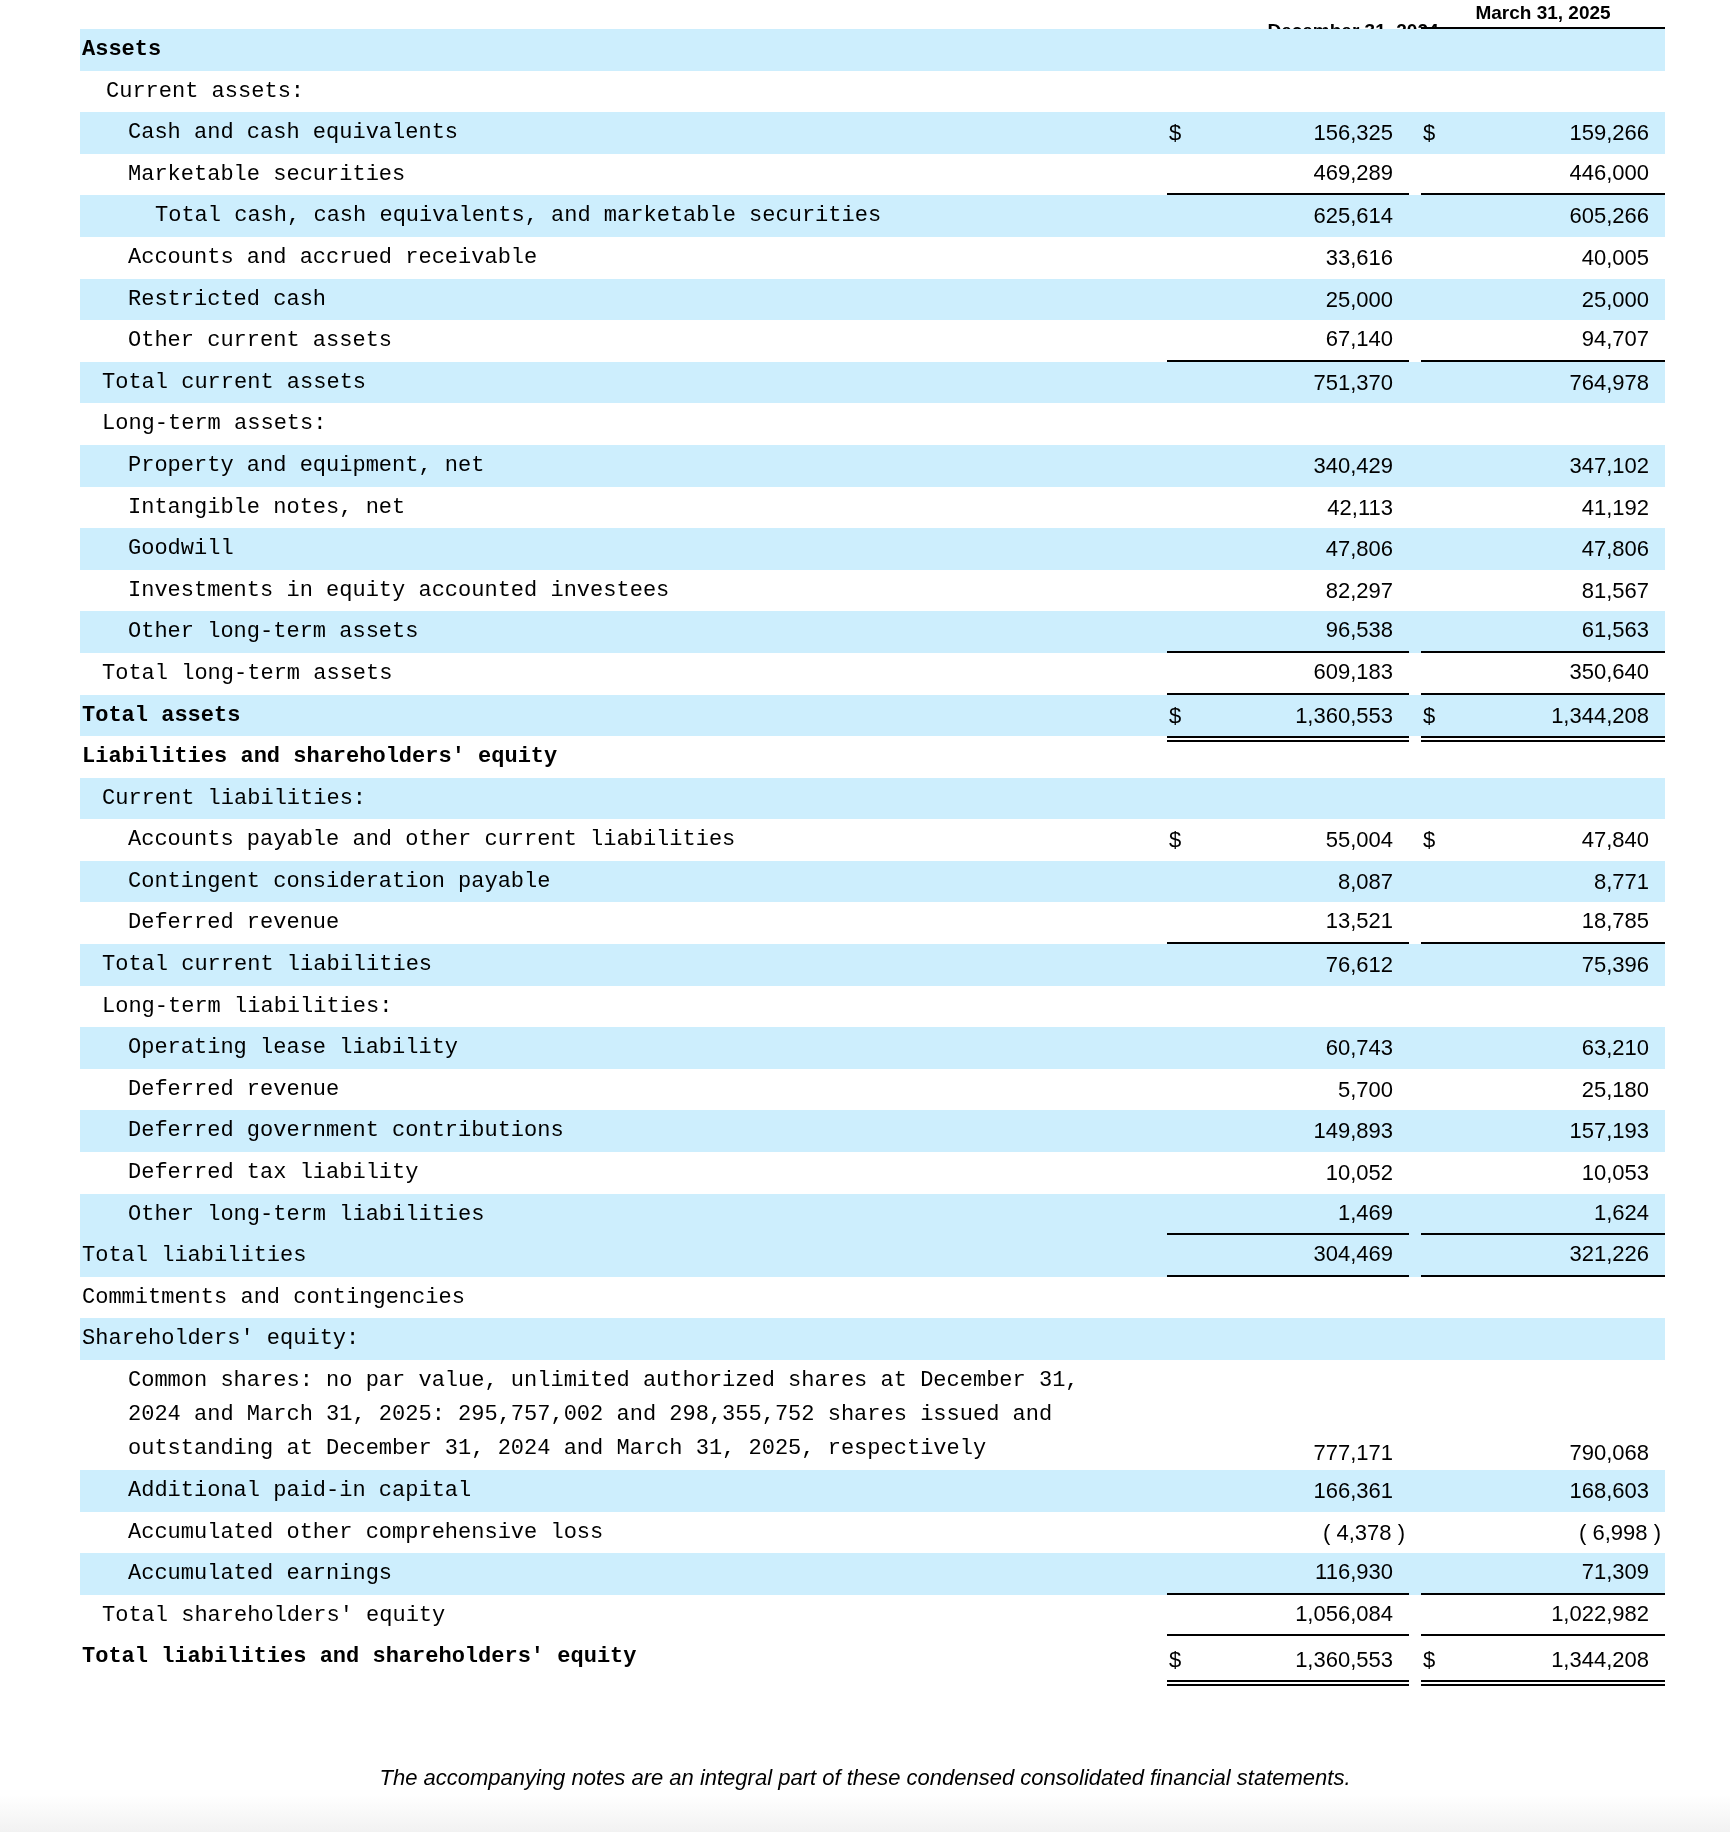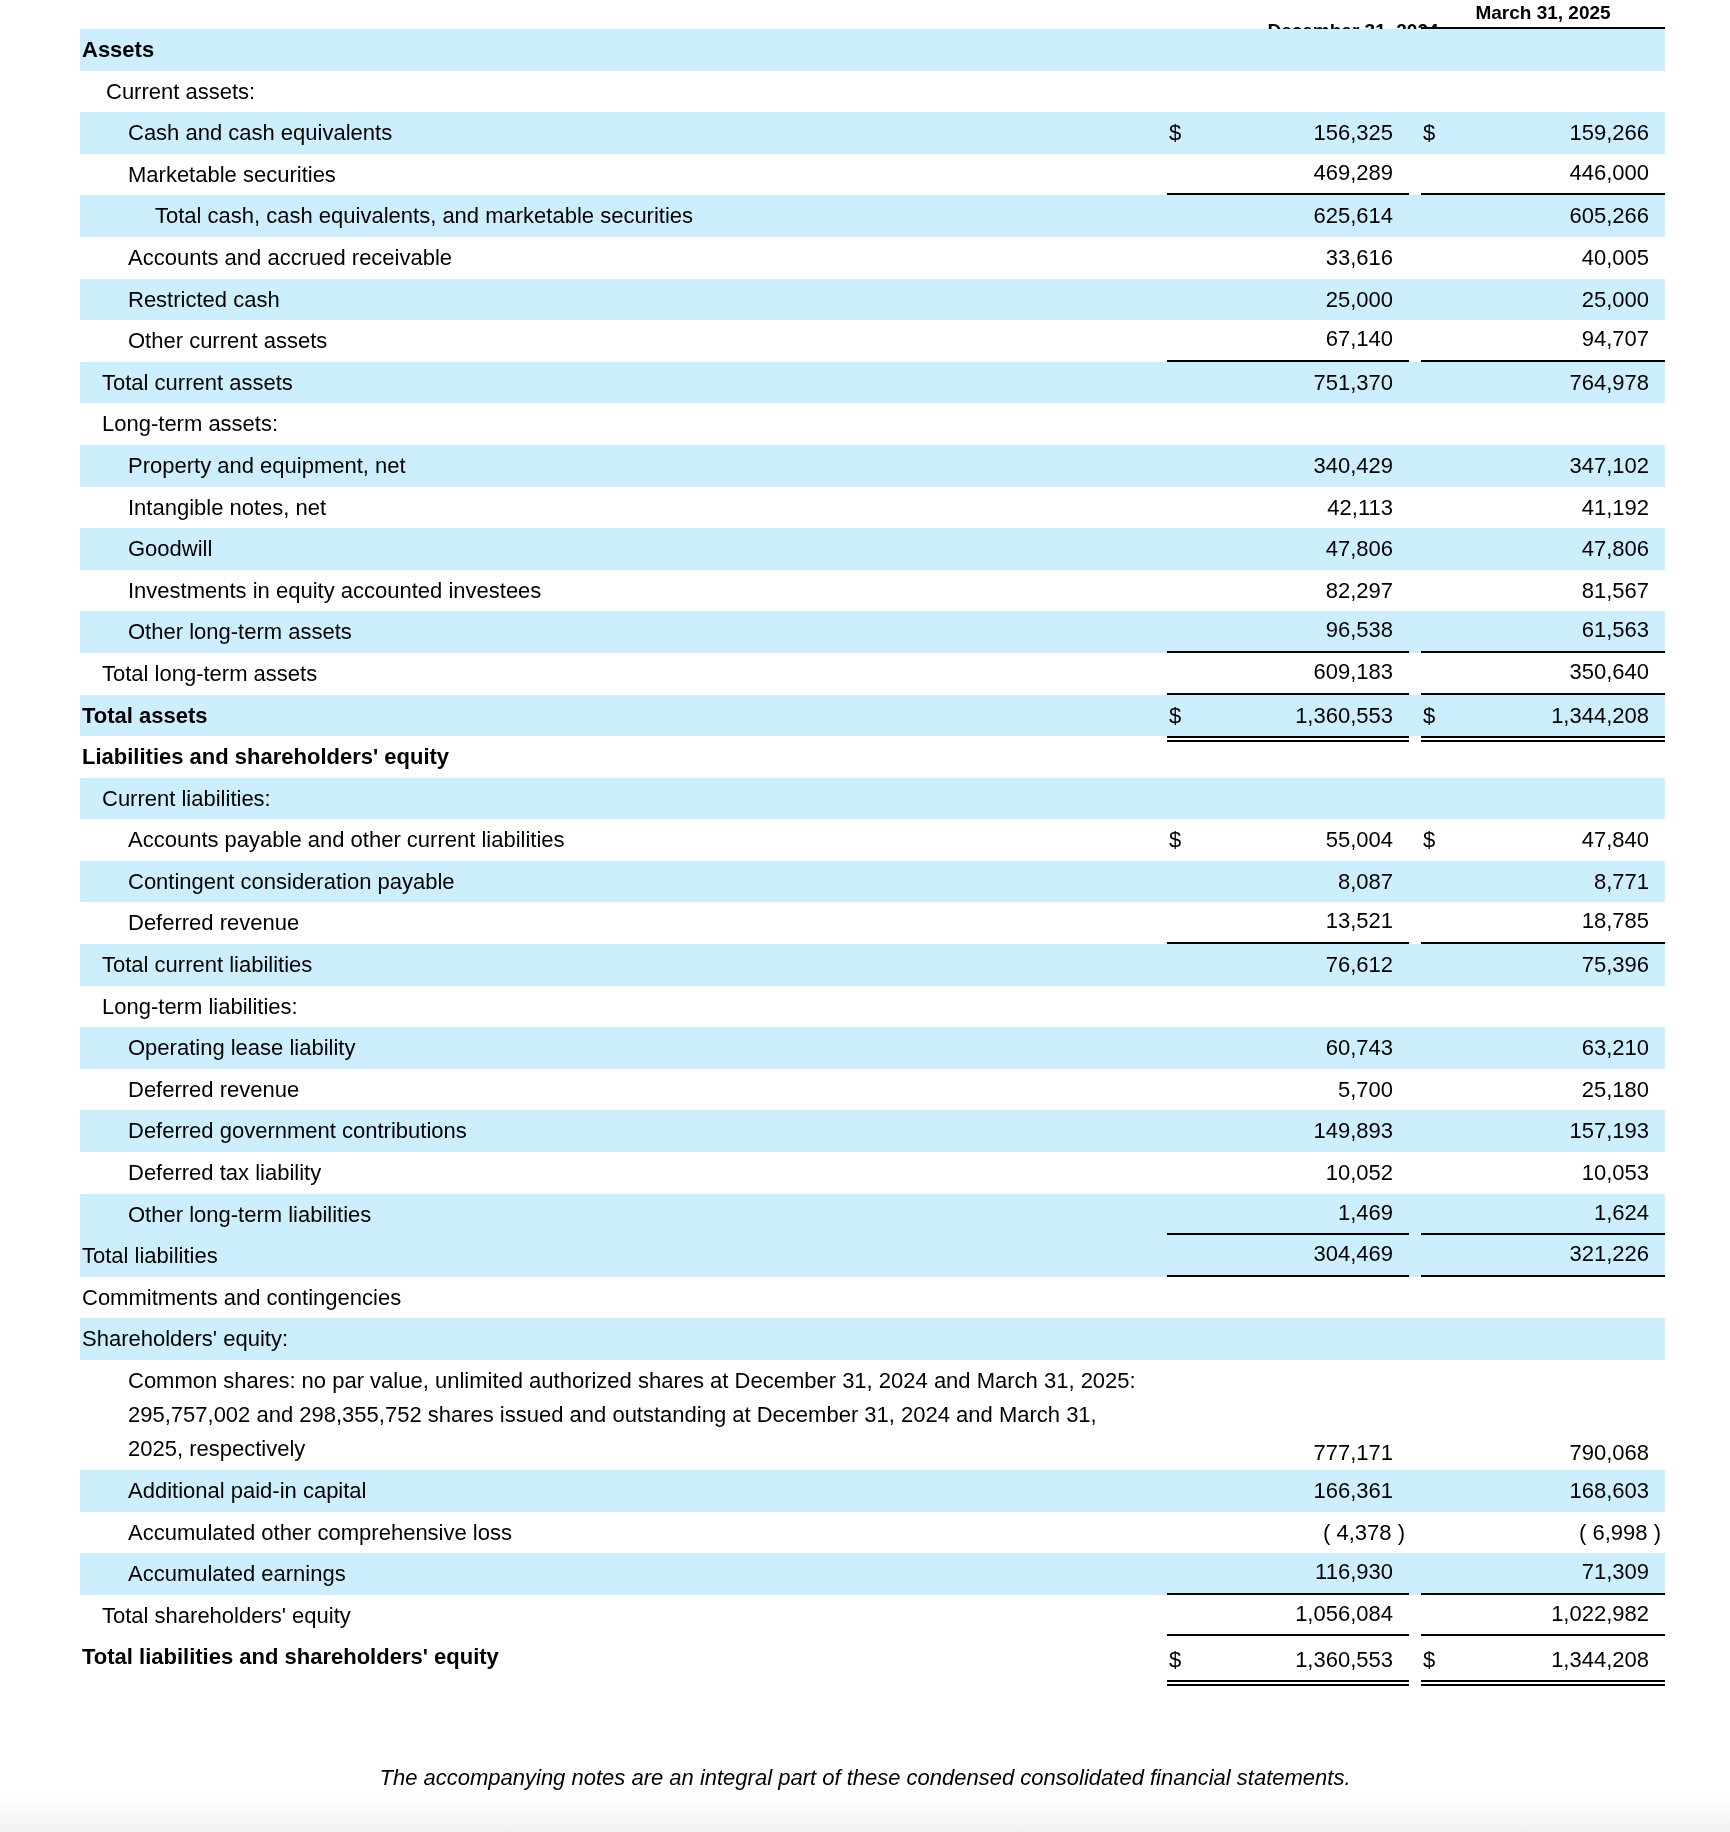--- a/index.html
+++ b/index.html
@@ -15,21 +15,21 @@
   .hdr { position: relative; height: 29px; }
   .hdr .col {
     position: absolute; top: 0; height: 27px; font-weight: bold; font-size: 19px;
     text-align: center; line-height: 25px; border-bottom: 2px solid #000;
   }
   .hdr .c1 { left: 1152px; width: 242px; margin-top: 18px; }
   .hdr .c2 { left: 1341px; width: 244px; }
 
   .row { position: relative; height: 41.6px; font-size: 22px; }
   .row.shade { background: #cdeefd; }
-  .row .lbl { position: absolute; top: 0; line-height: 41.6px; white-space: nowrap; }
+  .row .lbl { position: absolute; top: 0; line-height: 41.6px; white-space: nowrap; font-family: Liberation Mono, monospace; }
   .row.bold .lbl { font-weight: bold; }
   .i0 { left: 2px; } .i1 { left: 26px; } .i1b { left: 22px; } .i2 { left: 48px; } .i3 { left: 75px; }
 
   .cell { position: absolute; top: 0; height: 100%; }
   .cell.c1 { left: 1087px; width: 242px; }
   .cell.c2 { left: 1341px; width: 244px; }
   .cell .dollar { position: absolute; left: 2px; bottom: 0; line-height: 41.6px; }
   .cell .num { position: absolute; right: 16px; bottom: 0; line-height: 41.6px; }
   .cell .num.neg { right: 4px; }
   .cell.ul-bot { border-bottom: 2px solid #000; box-sizing: border-box; }

